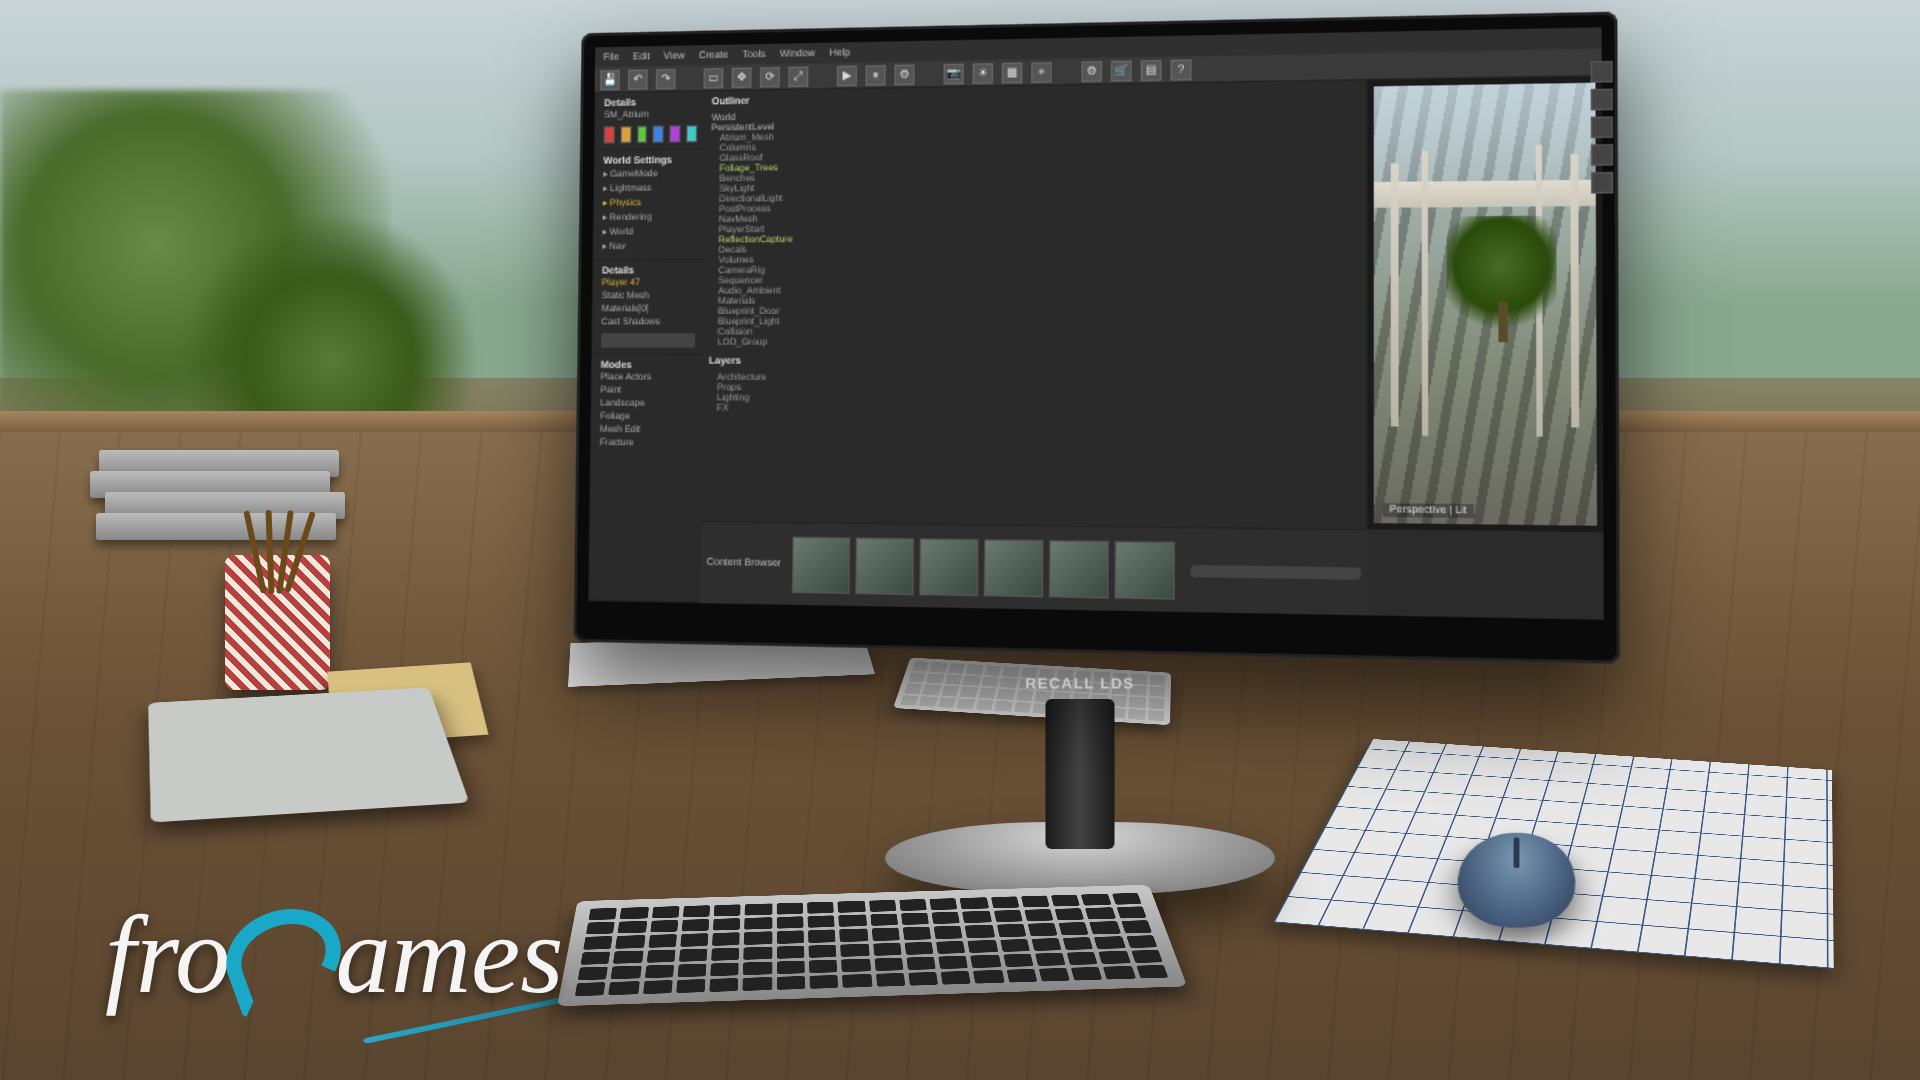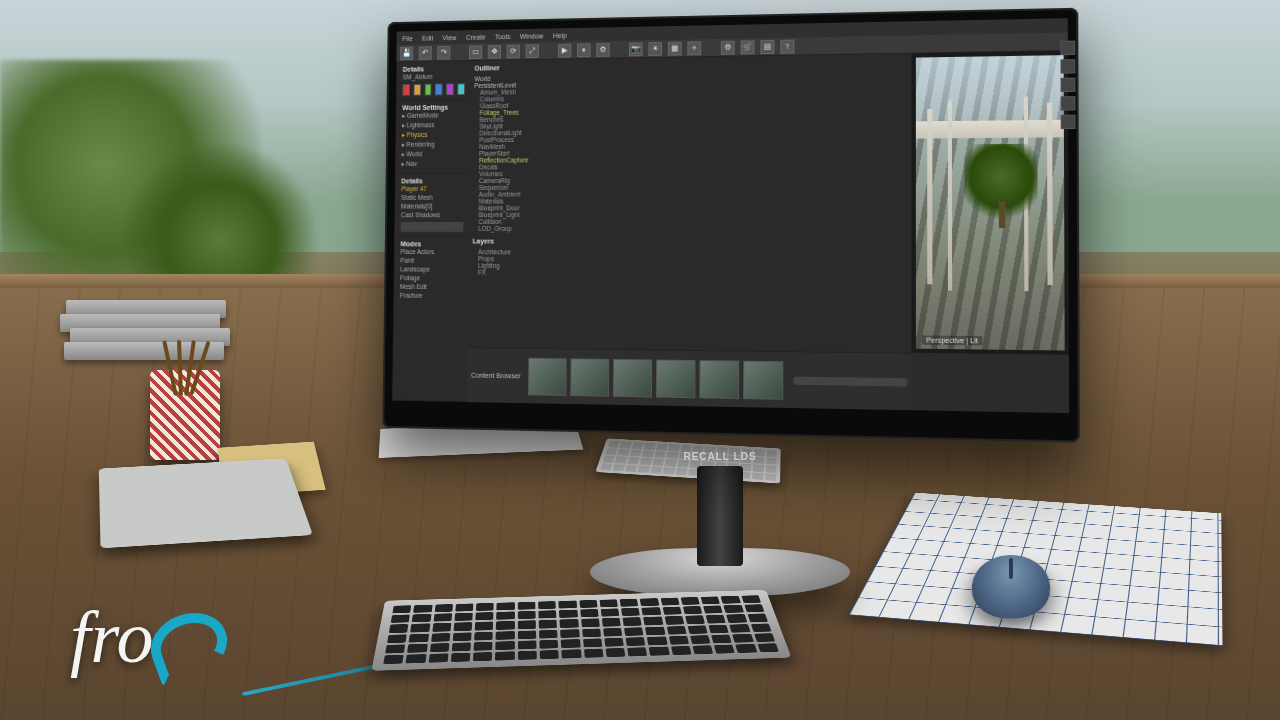--- a/index.html
+++ b/index.html
@@ -177,21 +177,21 @@
   .pencil-desk{ position:absolute; bottom:40px; left:240px; width:170px; height:6px;
     background:linear-gradient(90deg,#2aa8c8,#1a7890);
     transform:perspective(700px) rotateX(55deg) rotateZ(-20deg); border-radius:3px;}
 
   
   .logo{
     position:absolute; left:70px; bottom:40px;
     font-family: "Brush Script MT","Segoe Script",cursive;
     font-size:74px; color:#f4f4f4; font-style:italic;
     text-shadow: 0 3px 8px rgba(0,0,0,0.6);
-    display:flex; align-items:flex-end;
+    display:flex; align-items:center;
   }
   .logo .swirl{
     display:inline-block; width:86px; height:70px; position:relative; margin:0 -8px;
   }
   .logo .swirl::before{
     content:""; position:absolute; inset:4px;
     border:10px solid #1aa8c8; border-bottom-color:transparent;
     border-radius:50% 50% 50% 10%;
     transform:rotate(-20deg);
   }
@@ -553,14 +553,15 @@
       <div class="k"></div>
       <div class="k"></div>
       <div class="k"></div>
       <div class="k"></div>
     </div>
   <div class="mouse"></div>
 
   <div class="logo">
     <span>fro</span>
     <span class="swirl"></span>
+    <span class="tail">ames</span>
   </div>
 </div>
 
 </body></html>

